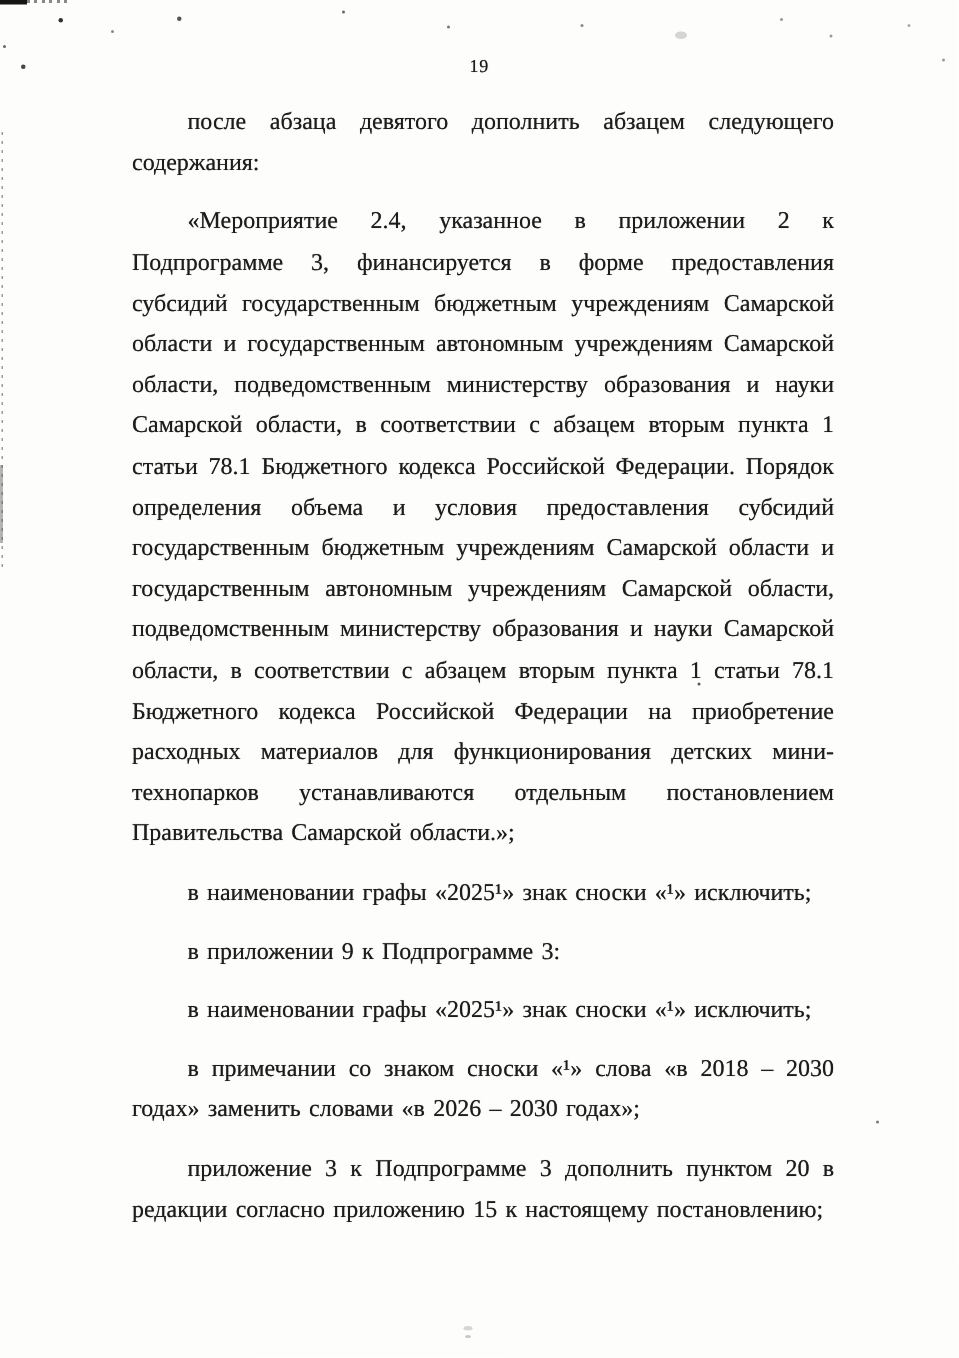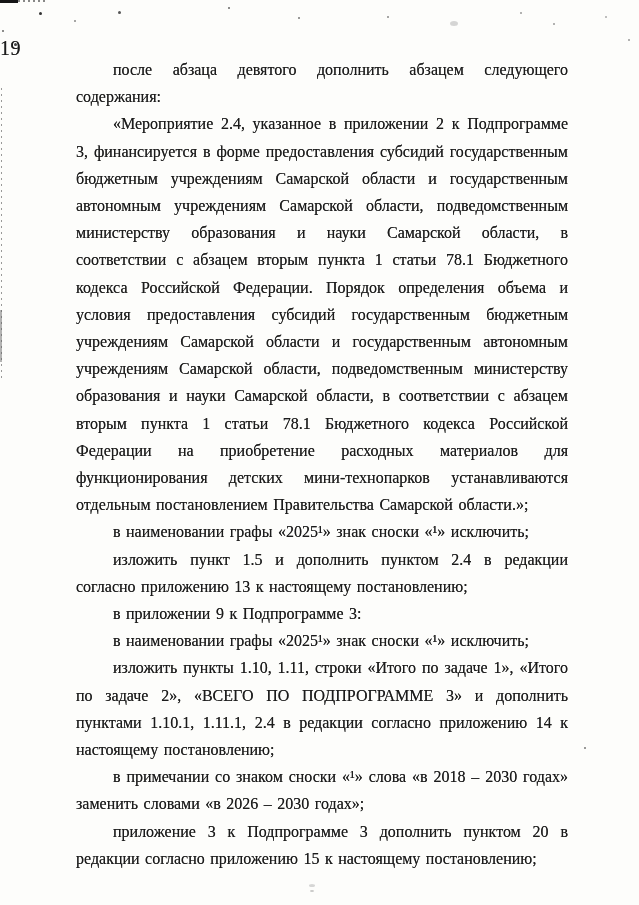--- a/index.html
+++ b/index.html
@@ -17,38 +17,38 @@
     background: #fdfdfb;
     overflow: hidden;
     font-family: "Liberation Serif", "DejaVu Serif", serif;
     color: #1c1c1c;
   }
   .page-number {
     position: absolute;
     top: 37px;
     left: 0;
     width: 639px;
-    text-align: left;
-    font-size: 20px;
+    text-align: center;
+    font-size: 12px;
     letter-spacing: 0.5px;
     text-shadow: 0 0 0.45px rgba(25,25,25,0.75);
   }
   .content {
     position: absolute;
     left: 76px;
     top: 56px;
     width: 492px;
     font-size: 16px;
     line-height: 27.2px;
     text-align: justify;
     word-spacing: 1.5px;
     text-shadow: 0 0 0.45px rgba(25,25,25,0.75);
   }
   .content p {
-    margin: 0;
+    margin: 12px;
     padding: 0;
     text-indent: 37px;
   }
   
   .corner-bar {
     position: absolute; left: 0; top: 0; width: 18px; height: 3px;
     background: #151515;
   }
   .corner-bar-fade {
     position: absolute; left: 18px; top: 0; width: 28px; height: 2px;
@@ -107,21 +107,19 @@
   <div class="speck sp15"></div>
   <div class="speck sp16"></div>
   <div class="speck sp17"></div>
 
   <div class="page-number">19</div>
 
   <div class="content">
     <p>после абзаца девятого дополнить абзацем следующего содержания:</p>
     <p>«Мероприятие 2.4, указанное в приложении 2 к Подпрограмме 3, финансируется в форме предоставления субсидий государственным бюджетным учреждениям Самарской области и государственным автономным учреждениям Самарской области, подведомственным министерству образования и науки Самарской области, в соответствии с абзацем вторым пункта 1 статьи 78.1 Бюджетного кодекса Российской Федерации. Порядок определения объема и условия предоставления субсидий государственным бюджетным учреждениям Самарской области и государственным автономным учреждениям Самарской области, подведомственным министерству образования и науки Самарской области, в соответствии с абзацем вторым пункта 1 статьи 78.1 Бюджетного кодекса Российской Федерации на приобретение расходных материалов для функционирования детских мини-технопарков устанавливаются отдельным постановлением Правительства Самарской области.»;</p>
     <p>в наименовании графы «2025¹» знак сноски «¹» исключить;</p>
-    <p>изложить пункт 1.5 и дополнить пунктом 2.4 в редакции согласно приложению 13 к настоящему постановлению;</p>
     <p>в приложении 9 к Подпрограмме 3:</p>
     <p>в наименовании графы «2025¹» знак сноски «¹» исключить;</p>
-    <p>изложить пункты 1.10, 1.11, строки «Итого по задаче 1», «Итого по задаче 2», «ВСЕГО ПО ПОДПРОГРАММЕ 3» и дополнить пунктами 1.10.1, 1.11.1, 2.4 в редакции согласно приложению 14 к настоящему постановлению;</p>
     <p>в примечании со знаком сноски «¹» слова «в 2018 – 2030 годах» заменить словами «в 2026 – 2030 годах»;</p>
     <p>приложение 3 к Подпрограмме 3 дополнить пунктом 20 в редакции согласно приложению 15 к настоящему постановлению;</p>
   </div>
 
 </div>
 
 </body></html>

